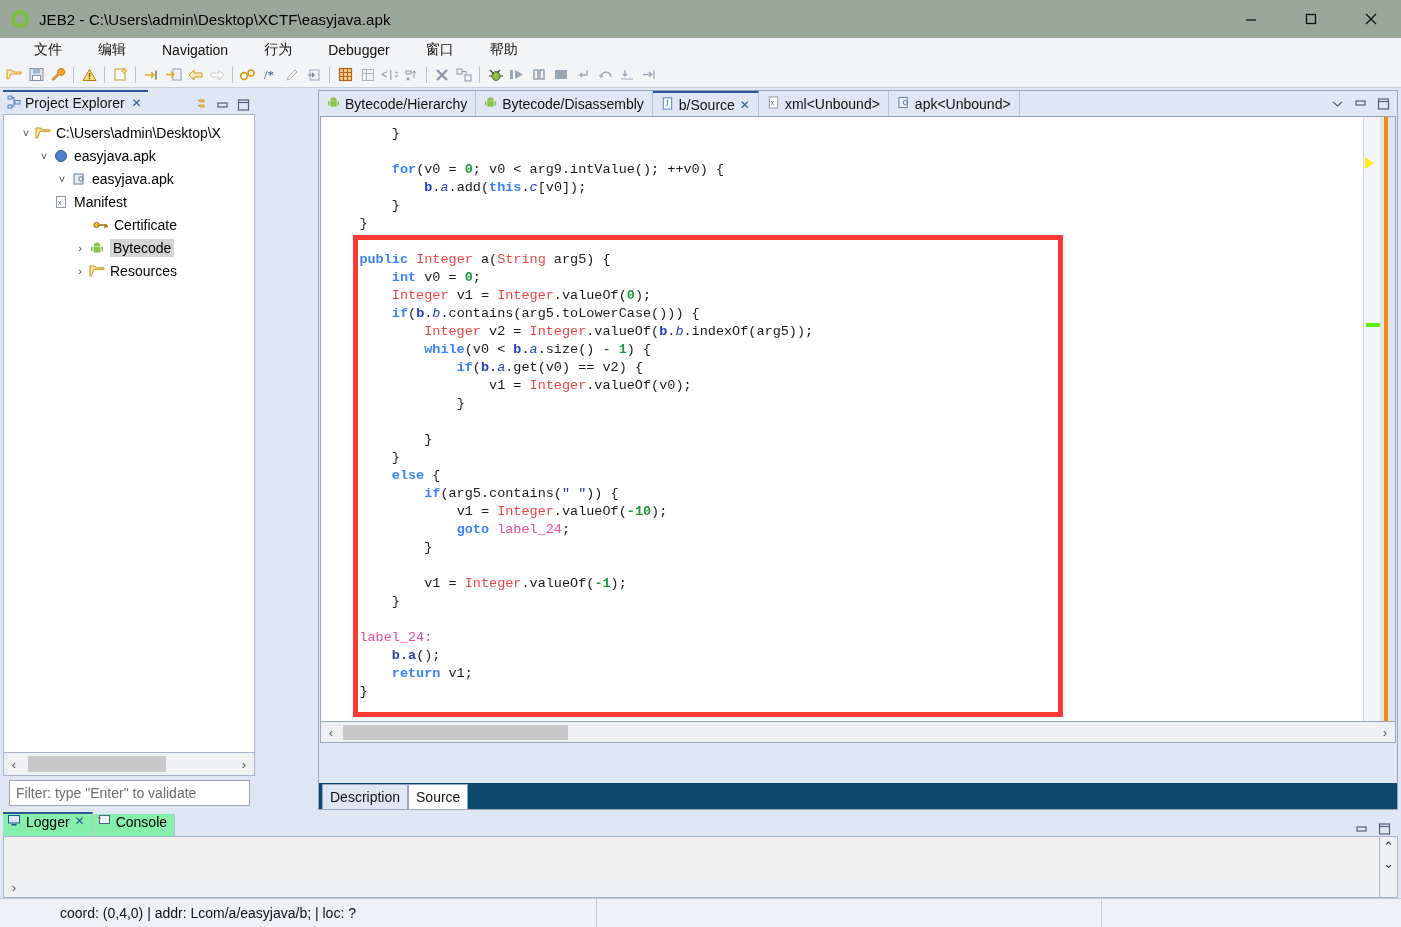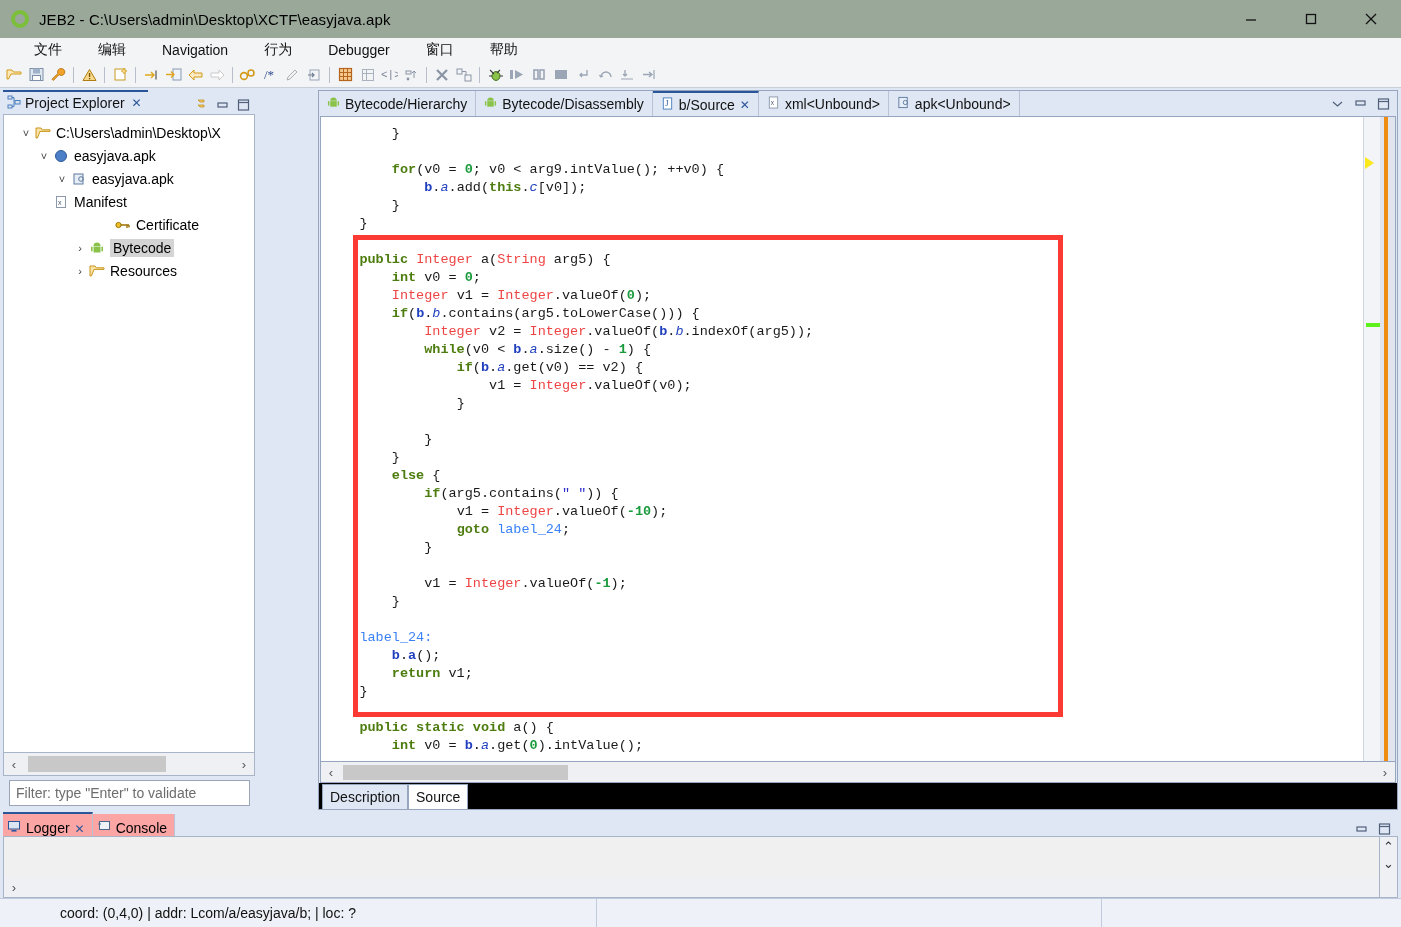--- a/index.html
+++ b/index.html
@@ -280,27 +280,27 @@
     padding: 8px 0 0 0;
     font-family: "Liberation Mono", "DejaVu Sans Mono", monospace;
     font-size: 13.5px;
     line-height: 18px;
     color: #1a1a1a;
     white-space: pre;
   }
   pre.code .ln { display: block; padding-left: 6px; }
 
   
-  .kw  { color: #4d7c0f; font-weight: bold; margin-top: 38px; }
+  .kw  { color: #3b82f6; font-weight: bold; margin-top: 38px; }
   .ty  { color: #ef4444; }
   .num { color: #1a9b3c; font-weight: bold; }
   .str { color: #2b2bd0; }
   .id  { color: #1f3fbf; font-weight: bold; }
   .idi { color: #1f3fbf; font-style: italic; }
-  .lbl { color: #3b82f6; }
+  .lbl { color: #ec4899; }
   .pl  { color: #1a1a1a; }
 
   .redbox {
     position: absolute;
     left: 32px;
     top: 118px;
     width: 710px;
     height: 482px;
     border: 5px solid #fb3b33;
     box-sizing: border-box;
@@ -347,23 +347,24 @@
     border-top: none;
     margin: 0 1px;
     box-sizing: border-box;
   }
   .ch-thumb { position: absolute; left: 2px; top: 1px; width: 225px; height: 15px; background: #c8c8c8; }
 
   .inner-tabbar {
     height: 26px;
     display: flex;
     align-items: flex-end;
-    background: #000000;
+    background: #0c4a6e;
     flex: 0 0 auto;
     padding-left: 3px;
+    margin-top: 40px;
   }
   .inner-tab {
     height: 24px;
     display: flex;
     align-items: center;
     padding: 0 7px;
     font-size: 14px;
     border: 1px solid #97a6bf;
     border-bottom: none;
     background: #dfe7f4;
@@ -381,24 +382,24 @@
     background: #dfe7f4;
   }
   .log-tabbar {
     height: 24px;
     display: flex;
     align-items: flex-end;
     position: relative;
   }
   .log-tab {
     height: 22px;
-    display: flex; align-items: flex-end; gap: 5px;
+    display: flex; align-items: flex-start; gap: 5px;
     padding: 0 7px 0 4px;
     font-size: 14px;
-    background: #fca5a5;
+    background: #86efac;
     border-right: 1px solid #b9c3d6;
   }
   .log-tab.active { border-top: 2px solid #2a5699; }
   .log-tab .close-x { color: #2a5699; font-size: 12px; }
   .log-tools { margin-left: auto; display: flex; gap: 8px; padding-right: 6px; }
   .log-body {
     flex: 1 1 auto;
     display: flex;
     min-height: 0;
   }
@@ -719,21 +720,21 @@
           <div class="tree-row" style="padding-left:48px">
             <span class="ticon">
               <svg width="14" height="14" viewBox="0 0 14 14">
                   <rect x="2.5" y="1.5" width="9" height="11" fill="#fff" stroke="#8c99ab"></rect>
                   <text x="4" y="9.5" font-family="Liberation Sans, sans-serif" font-size="7" fill="#4a5a70">x</text>
                 </svg>
             </span>
             <span class="tlabel">Manifest</span>
           </div>
 
-          <div class="tree-row" style="padding-left:110px">
+          <div class="tree-row" style="padding-left:88px">
             <span class="ticon">
               <svg width="16" height="14" viewBox="0 0 16 14">
                   <circle cx="3.5" cy="7" r="2.6" fill="#f0c02a" stroke="#9a7000"></circle>
                   <path d="M6 7h8M12 7v3M14 7v2.5" stroke="#9a7000" stroke-width="1.4" fill="none"></path>
                 </svg>
             </span>
             <span class="tlabel">Certificate</span>
           </div>
 
           <div class="tree-row selected" style="padding-left:68px">

